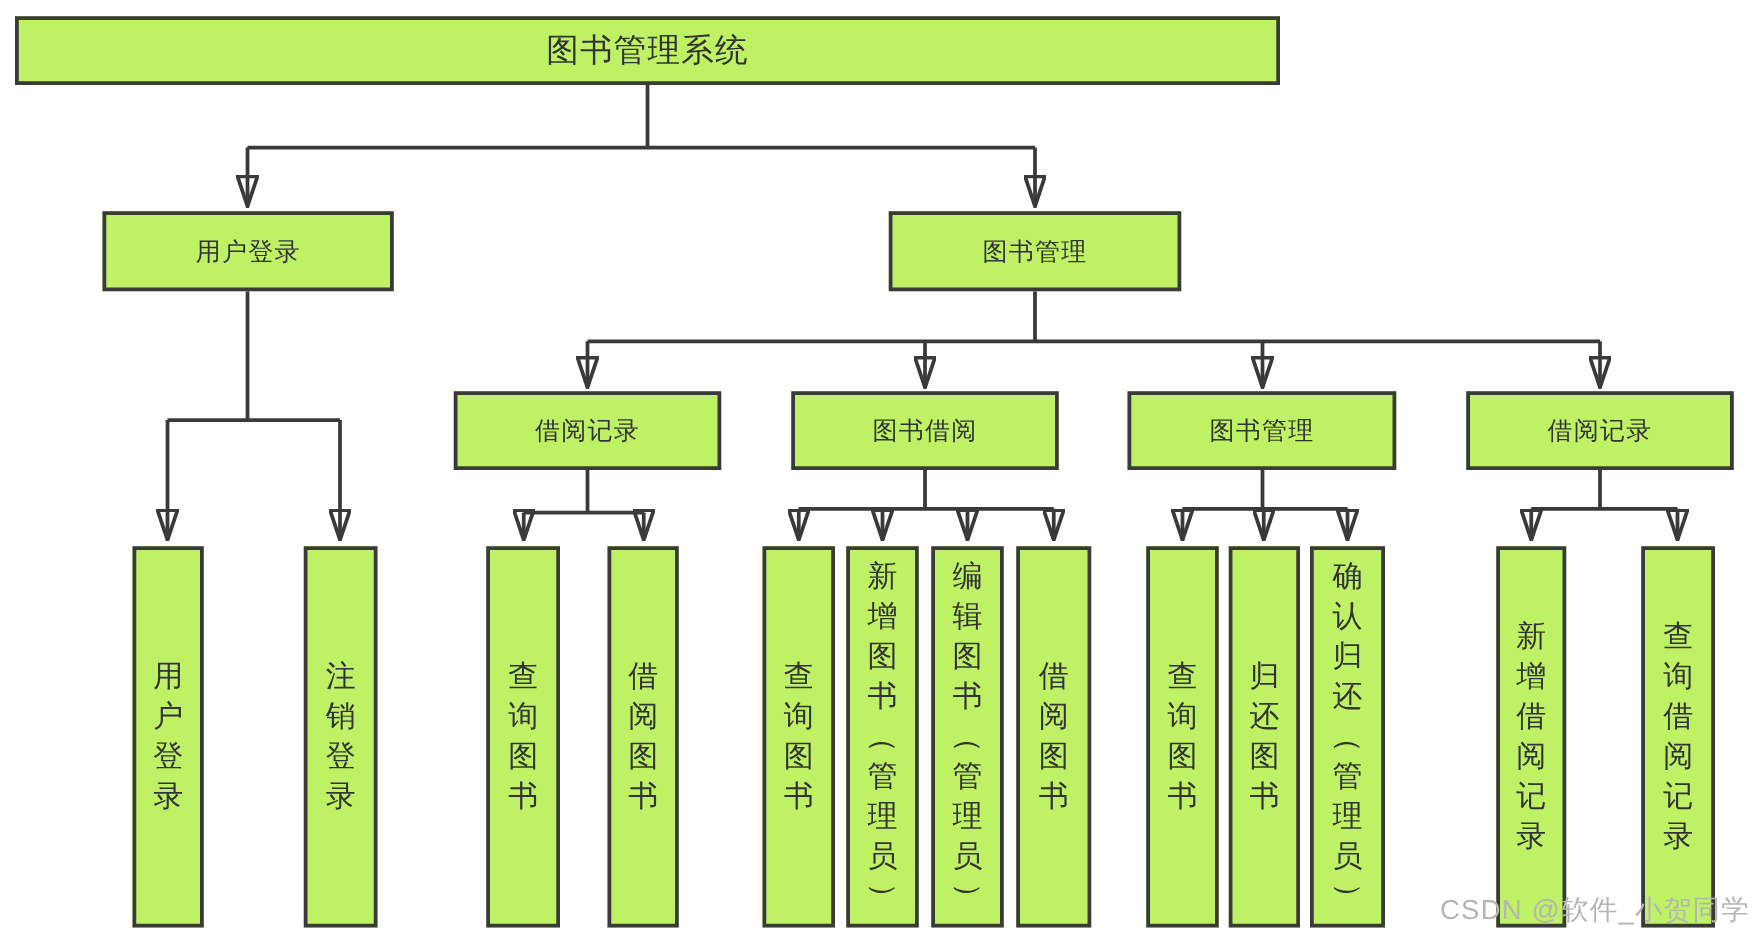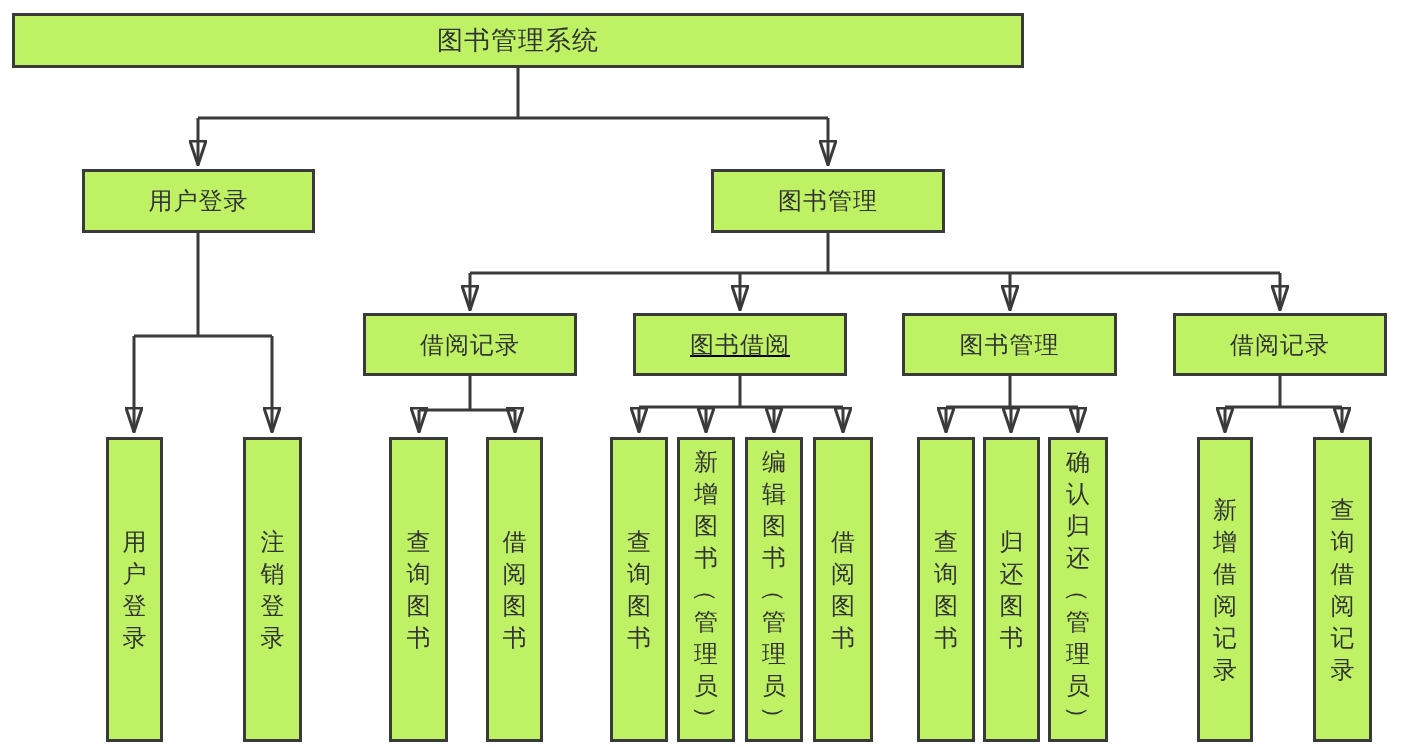--- a/index.html
+++ b/index.html
@@ -31,21 +31,21 @@
   .node {
     position: absolute;
     box-sizing: border-box;
     background: #bef264;
     border: 3px solid #3a3a3a;
     display: flex;
     align-items: center;
     justify-content: center;
   }
   .hlabel {
-    font-size: 24px;
+    font-size: 20px;
     letter-spacing: 1px;
     color: #333333;
     white-space: nowrap;
   }
   .root-label {
     font-size: 26px;
   }
   .vtext {
     display: flex;
     flex-direction: column;
@@ -140,21 +140,21 @@
   <div class="node" style="left:82px; top:169px; width:233px; height:64px;">
     <span class="hlabel">用户登录</span>
   </div>
   <div class="node" style="left:711px; top:169px; width:234px; height:64px;">
     <span class="hlabel">图书管理</span>
   </div>
 
   <div class="node" style="left:363px; top:313px; width:214px; height:63px;">
     <span class="hlabel">借阅记录</span>
   </div>
-  <div class="node" style="left:633px; top:313px; width:214px; height:63px;text-decoration:underline;">
+  <div class="node" style="left:633px; top:313px; width:214px; height:63px;">
     <span class="hlabel">图书借阅</span>
   </div>
   <div class="node" style="left:902px; top:313px; width:215px; height:63px;">
     <span class="hlabel">图书管理</span>
   </div>
   <div class="node" style="left:1173px; top:313px; width:214px; height:63px;">
     <span class="hlabel">借阅记录</span>
   </div>
 
   <div class="node" style="left:106px; top:437px; width:57px; height:305px;">
@@ -278,13 +278,14 @@
     <div class="vtext">
         <span>查</span>
         <span>询</span>
         <span>借</span>
         <span>阅</span>
         <span>记</span>
         <span>录</span>
       </div>
   </div>
 
+  <div class="watermark">CSDN @软件_小贺同学</div>
 </div>
 
 </body></html>

